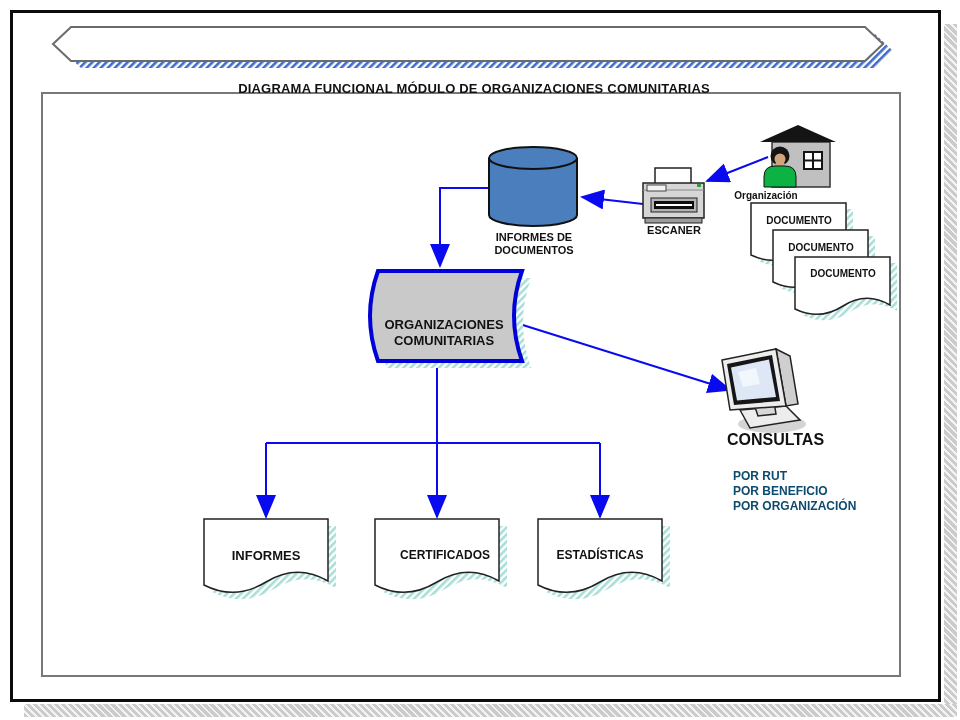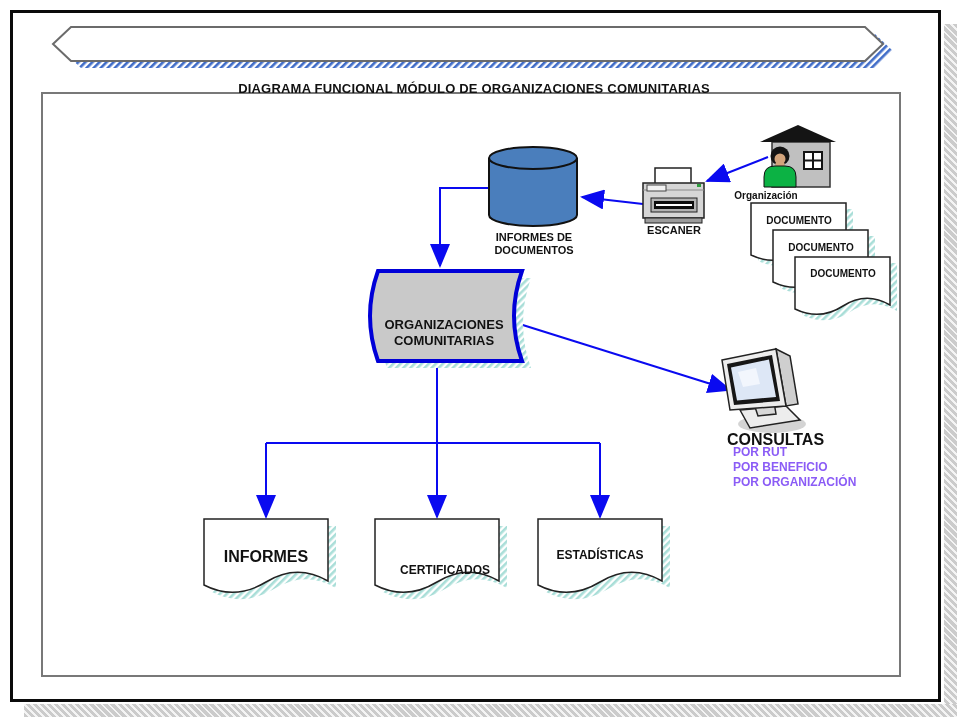--- a/index.html
+++ b/index.html
@@ -7,21 +7,21 @@
   .abs{position:absolute;}
   .lbl{position:absolute;font-weight:bold;color:#111;text-align:center;white-space:nowrap;}
   .outer-frame{left:10px;top:10px;width:925px;height:686px;border:3px solid #0b0b0b;background:transparent;}
   .shadow-right{left:944px;top:24px;width:13px;height:692px;}
   .shadow-bottom{left:24px;top:704px;width:933px;height:13px;}
   .gray-hatch{background:repeating-linear-gradient(45deg,#cbcbcb 0 3px,#f4f4f4 3px 5px);}
   .inner-frame{left:41px;top:92px;width:856px;height:581px;border:2px solid #787878;}
   .title{left:45px;top:37px;width:858px;font-size:13px;letter-spacing:.2px;margin-top:44px;}
   .two-line{white-space:normal;line-height:13px;font-size:11px;}
   .shape-label{line-height:16px;font-size:13px;white-space:normal;margin-top:15px;}
-  .consultas-list{position:absolute;left:733px;top:445px;font-weight:bold;font-size:12px;line-height:15px;color:#8b5cf6;text-align:left;}
+  .consultas-list{position:absolute;left:733px;top:469px;font-weight:bold;font-size:12px;line-height:15px;color:#0c4a6e;text-align:left;}
   svg{display:block;}
 </style>
 </head>
 <body>
 
 <svg class="abs" width="0" height="0" style="left:0;top:0" aria-hidden="true">
   <defs>
     <pattern id="blueHatch" patternUnits="userSpaceOnUse" width="5" height="5" patternTransform="rotate(45)">
       <rect width="5" height="5" fill="#ffffff"></rect>
       <rect width="2.6" height="5" fill="var(--banner-shadow-blue,#3f6cc8)"></rect>
@@ -152,15 +152,15 @@
   <path d="M2,2 L126,2 L126,64 Q95,46 64,65 Q33,84 2,68 Z" fill="#ffffff" stroke="#222" stroke-width="1.5"></path>
 </svg>
 <svg class="abs" style="left:373px;top:517px" width="144" height="94">
   <path d="M2,2 L126,2 L126,64 Q95,46 64,65 Q33,84 2,68 Z" transform="translate(8,7)" fill="url(#tealHatch)"></path>
   <path d="M2,2 L126,2 L126,64 Q95,46 64,65 Q33,84 2,68 Z" fill="#ffffff" stroke="#222" stroke-width="1.5"></path>
 </svg>
 <svg class="abs" style="left:536px;top:517px" width="144" height="94">
   <path d="M2,2 L126,2 L126,64 Q95,46 64,65 Q33,84 2,68 Z" transform="translate(8,7)" fill="url(#tealHatch)"></path>
   <path d="M2,2 L126,2 L126,64 Q95,46 64,65 Q33,84 2,68 Z" fill="#ffffff" stroke="#222" stroke-width="1.5"></path>
 </svg>
-<div class="lbl" style="left:204px;top:548px;width:124px;font-size:16px">INFORMES</div>
-<div class="lbl" style="left:375px;top:563px;width:140px;font-size:12px">CERTIFICADOS</div>
+<div class="lbl" style="left:204px;top:548px;width:124px;font-size:13px">INFORMES</div>
+<div class="lbl" style="left:375px;top:548px;width:140px;font-size:12px">CERTIFICADOS</div>
 <div class="lbl" style="left:538px;top:548px;width:124px;font-size:12px">ESTADÍSTICAS</div>
 
 </body></html>

